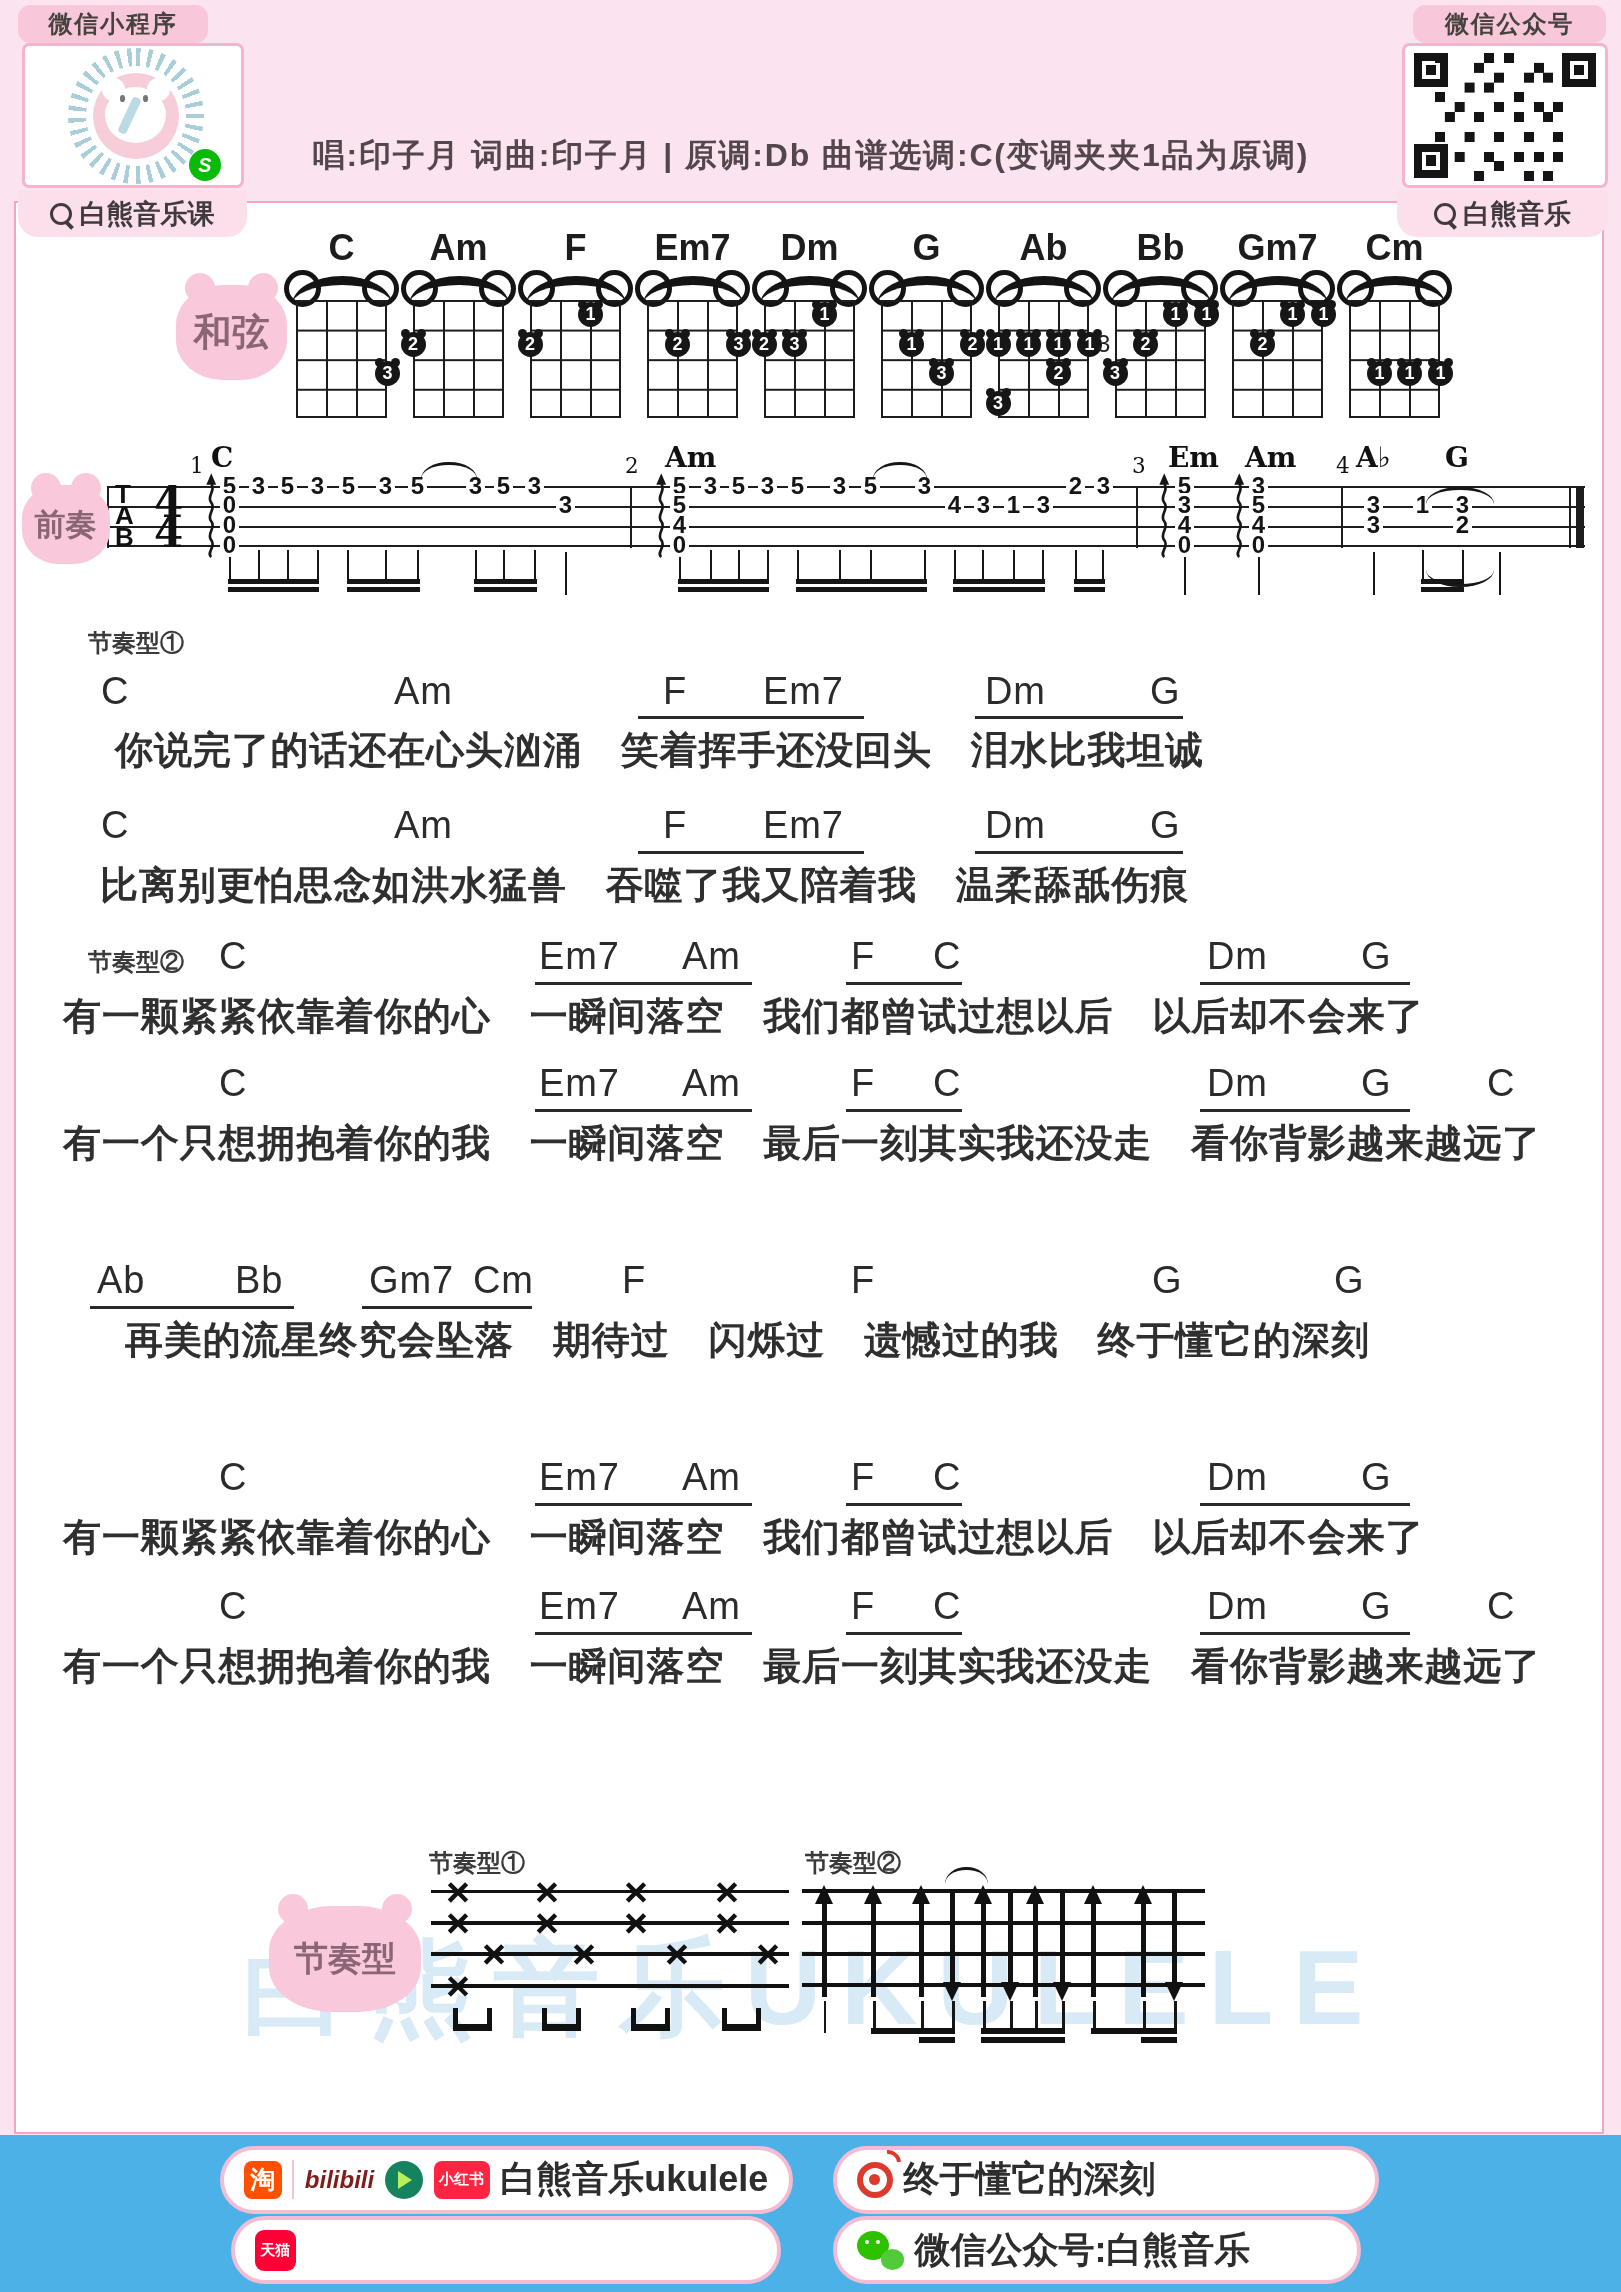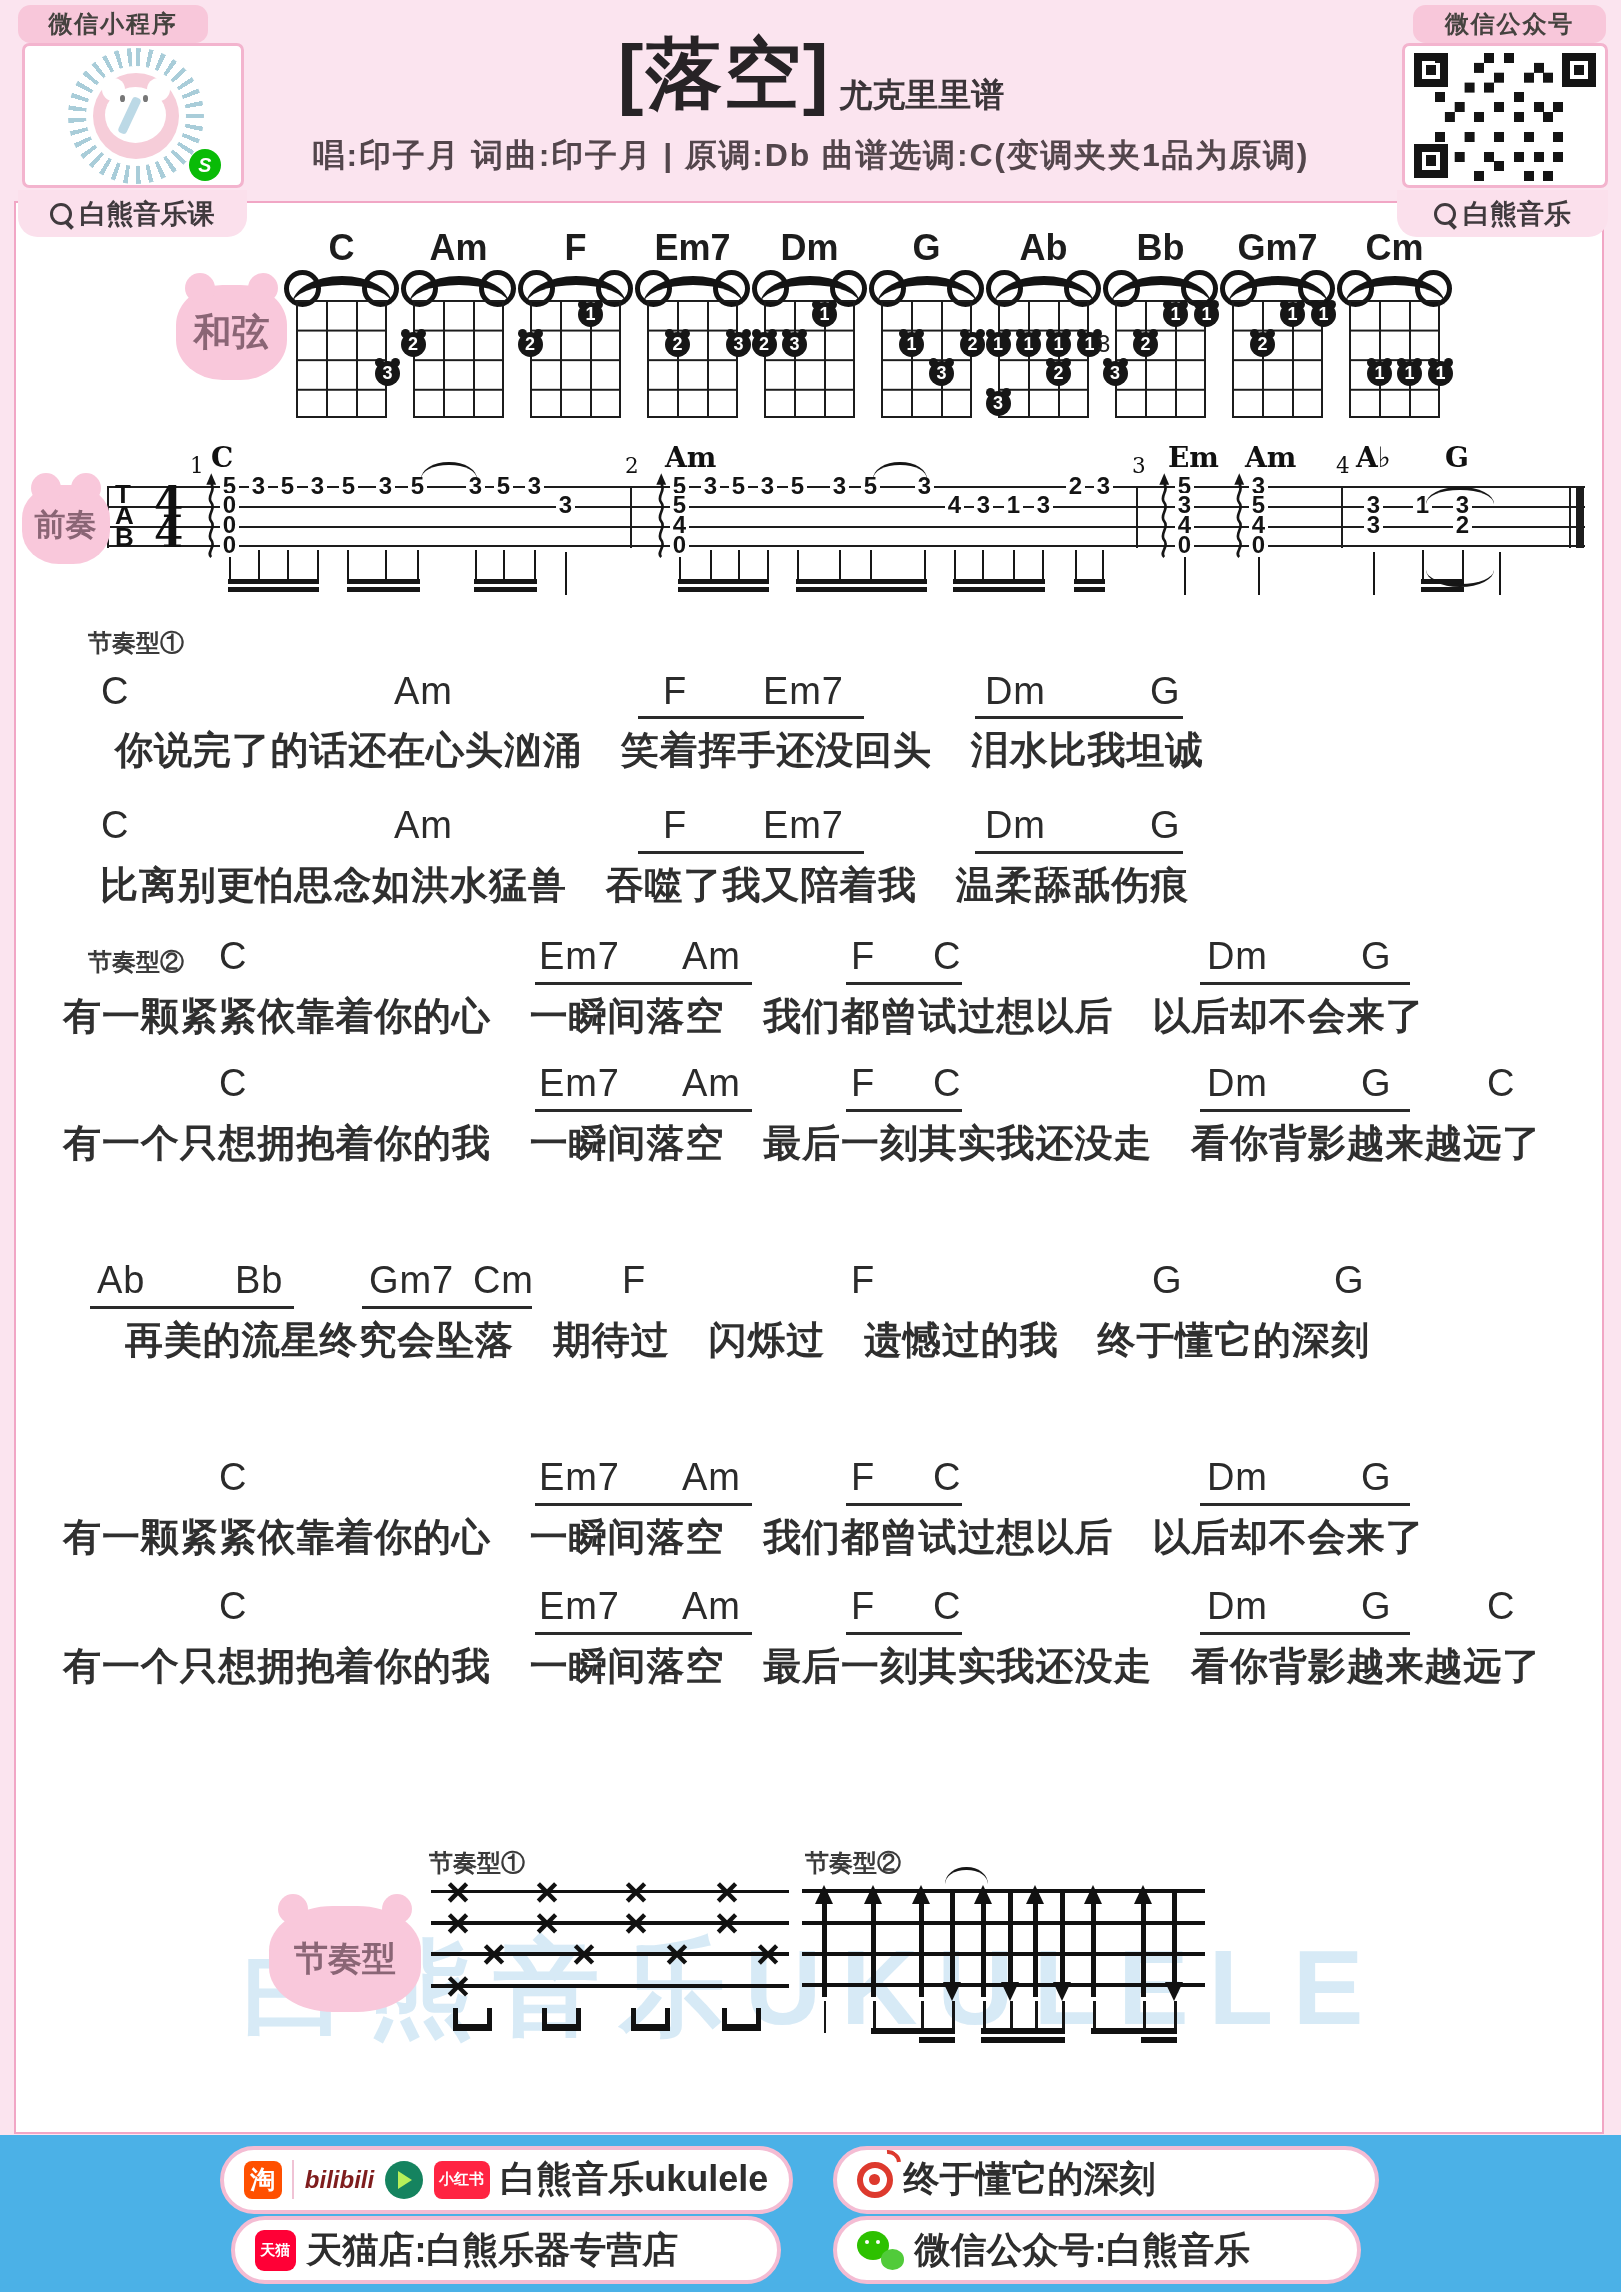--- a/index.html
+++ b/index.html
@@ -167,24 +167,20 @@
     <div class="qr-finder" style="left:9px;top:7.2px;"></div>
     <div class="qr-finder" style="right:9px;top:7.2px;"></div>
     <div class="qr-finder" style="left:9px;bottom:7.2px;"></div>
     <div class="qr-noise" style="left:30px;top:7.2px;"></div>
   </div>
   <div class="caption-pill" style="left:1397px;top:190px;width:211px;height:47px;border-radius:0 0 19.7px 19.7px;">
     <span class="mag"></span>
     <span>白熊音乐</span>
   </div>
 
-  <div class="title-row">
-    <span class="title-main">[落空]</span>
-    <span class="title-suffix">尤克里里谱</span>
-  </div>
   <div class="subtitle">唱:印子月 词曲:印子月 | 原调:Db 曲谱选调:C(变调夹夹1品为原调)</div>
 
   <div class="bear-label" style="left:176px;top:285px;width:111px;height:95px;font-size:38px;">
     <span>和弦</span>
   </div>
   <div class="bear-label" style="left:21.5px;top:485px;width:88px;height:79px;font-size:31px;">
     <span>前奏</span>
   </div>
   <div class="bear-label" style="left:269px;top:1906px;width:152px;height:106px;font-size:34px;">
     <span>节奏型</span>
@@ -601,21 +597,20 @@
       <span class="ic-play"></span>
       <span class="ic-sq ic-xhs">小红书</span>
       <span class="pill-text">白熊音乐ukulele</span>
     </div>
     <div class="pill" style="left:833px;top:10.7px;width:546px;">
       <span class="ic-weibo"></span>
       <span class="pill-text">终于懂它的深刻</span>
     </div>
     <div class="pill" style="left:231px;top:81px;width:550px;">
       <span class="ic-sq ic-tmall">天猫</span>
-      <span class="pill-text">天猫店:白熊乐器专营店</span>
     </div>
     <div class="pill" style="left:833px;top:81px;width:528px;text-align:right;">
       <span class="ic-wechat">
         <span class="b1"></span>
           <span class="b2"></span>
         <span class="e" style="left:8px;"></span>
           <span class="e" style="left:19px;"></span>
       </span>
       <span class="pill-text">微信公众号:白熊音乐</span>
     </div>

